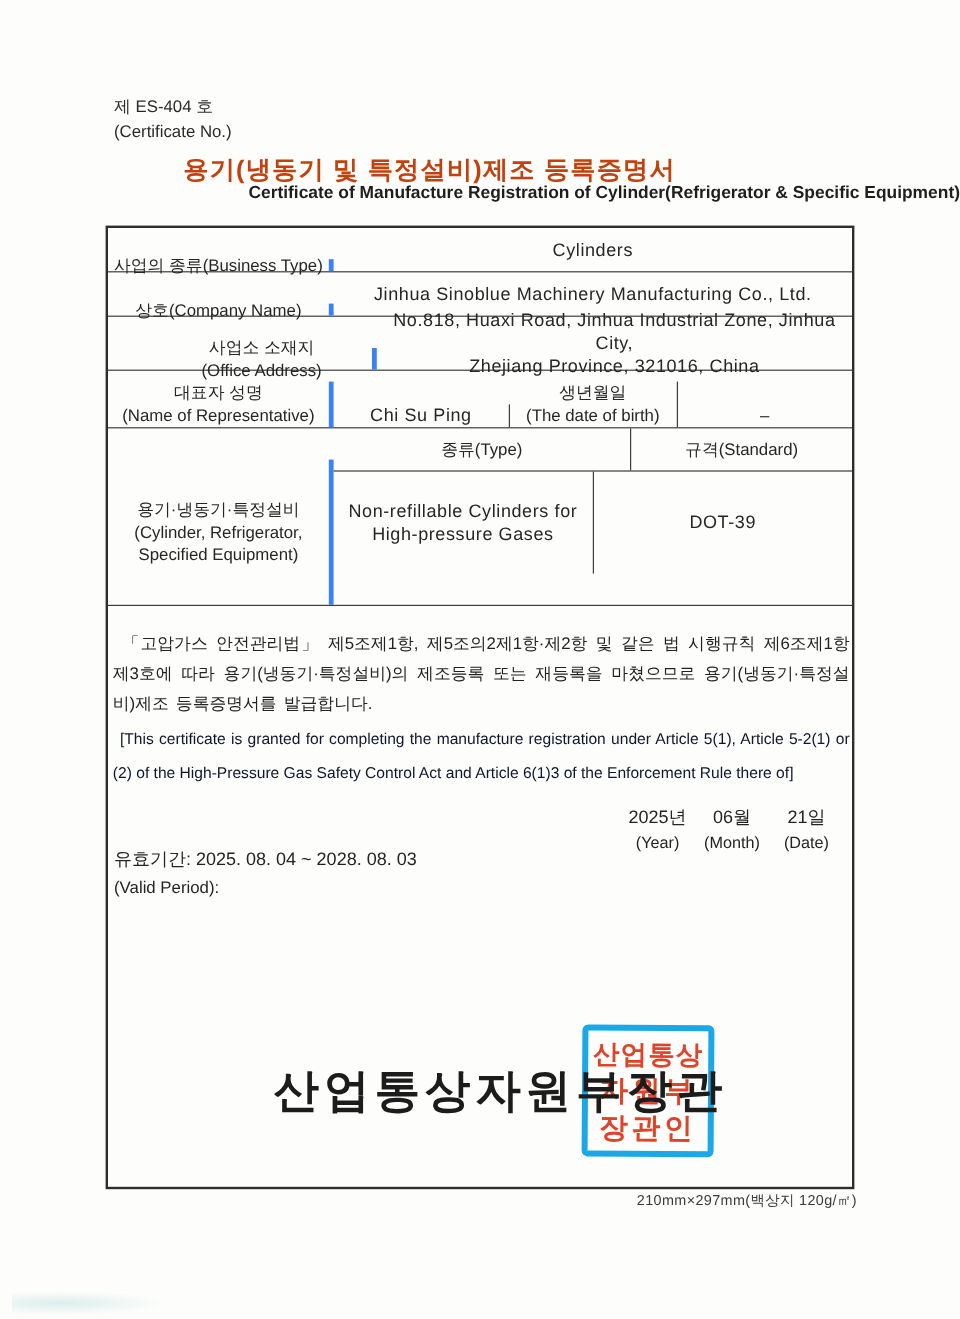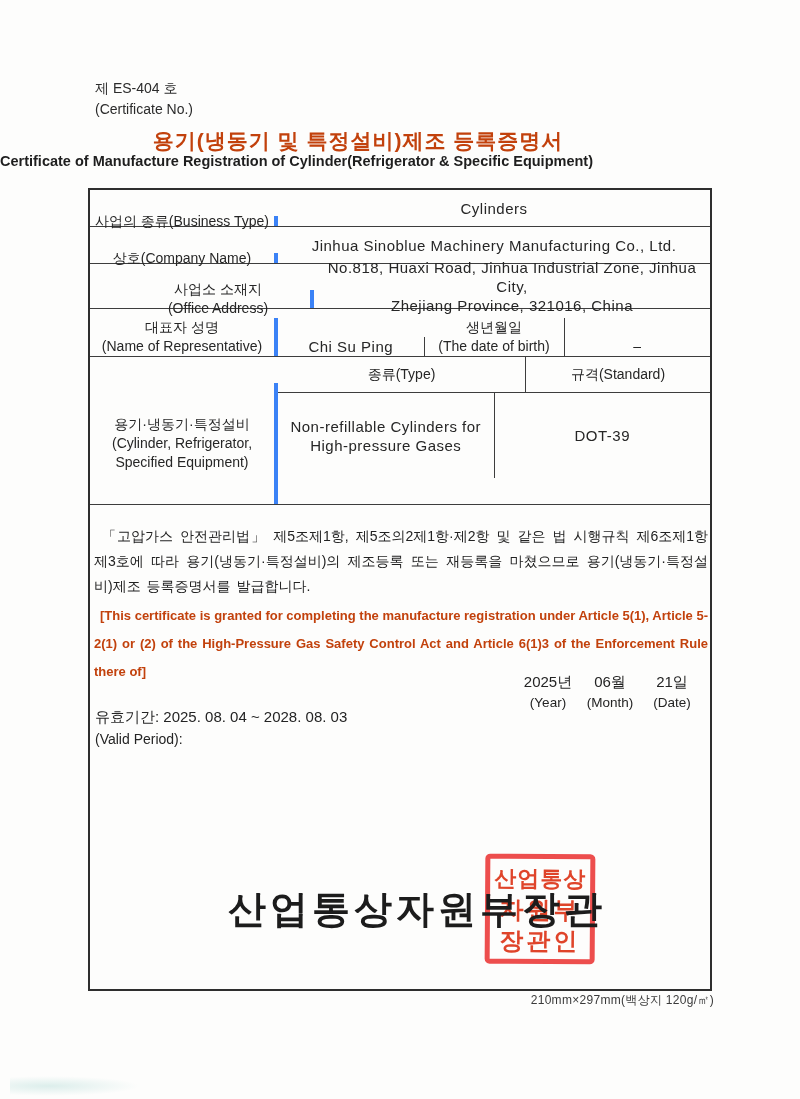--- a/index.html
+++ b/index.html
@@ -18,21 +18,21 @@
   }
 
   
   .cert-no-block { position: absolute; left: 95px; top: 78px; font-size: 14px; line-height: 21px; color: #2b2b2b; }
   .title-ko {
     position: absolute; left: 0; top: 127px; width: 716px;
     text-align: center; font-size: 21px; font-weight: bold; letter-spacing: 1px; color: #c2410c;
   }
   .title-en {
     position: absolute; left: 0; top: 153px; width: 800px;
-    text-align: left; font-size: 14.5px; font-weight: bold; color: #1e1e1e;
+    text-align: right; font-size: 14.5px; font-weight: bold; color: #1e1e1e;
   }
 
   
   .outer-box {
     position: absolute; left: 88px; top: 188px;
     width: 624px; height: 803px;
     border: 2px solid #2e2e2e;
   }
 
   
@@ -59,22 +59,21 @@
 
   
   .para-ko {
     position: absolute; left: 4px; top: 334px; width: 614px;
     font-size: 14px; line-height: 25px; text-align: justify; text-indent: 8px;
     color: #222; word-spacing: 2px;
   }
   .para-en {
     position: absolute; left: 4px; top: 412px; width: 614px;
     font-size: 13px; line-height: 28px; text-align: justify; text-indent: 6px;
-    color: #c2410c;
-    font-weight: bold;
+    color: #0f172a;
   }
 
   
   .date-block {
     position: absolute; right: 10px; top: 481px;
     display: flex; gap: 6px;
   }
   .date-col { min-width: 56px; text-align: center; font-size: 15px; line-height: 21px; color: #242424; }
   .date-col .dl { font-size: 13.5px; }
   .valid-block { position: absolute; left: 5px; top: 515px; font-size: 15px; line-height: 23px; color: #242424; }
@@ -82,21 +81,21 @@
 
   
   .minister-sign {
     position: absolute; left: 138px; top: 694px;
     font-size: 38px; font-weight: bold; letter-spacing: 4px; color: #1c1c1c;
     z-index: 2; white-space: nowrap;
   }
   .seal {
     position: absolute; left: 395px; top: 664px;
     width: 110px; height: 110px;
-    border: 5px solid #ef4444; border-radius: 5px;
+    border: 5px solid #0ea5e9; border-radius: 5px;
     z-index: 1; mix-blend-mode: multiply;
     display: flex; flex-direction: column; align-items: center; justify-content: center;
     opacity: 0.95; transform: rotate(0.4deg);
   }
   .seal-row { color: #e03a1e; font-weight: bold; font-size: 24px; line-height: 31px; letter-spacing: 3px; }
   .seal-row.first { font-size: 22px; letter-spacing: 1px; }
 
   
   .footer-note {
     position: absolute; right: 86px; top: 992px;

